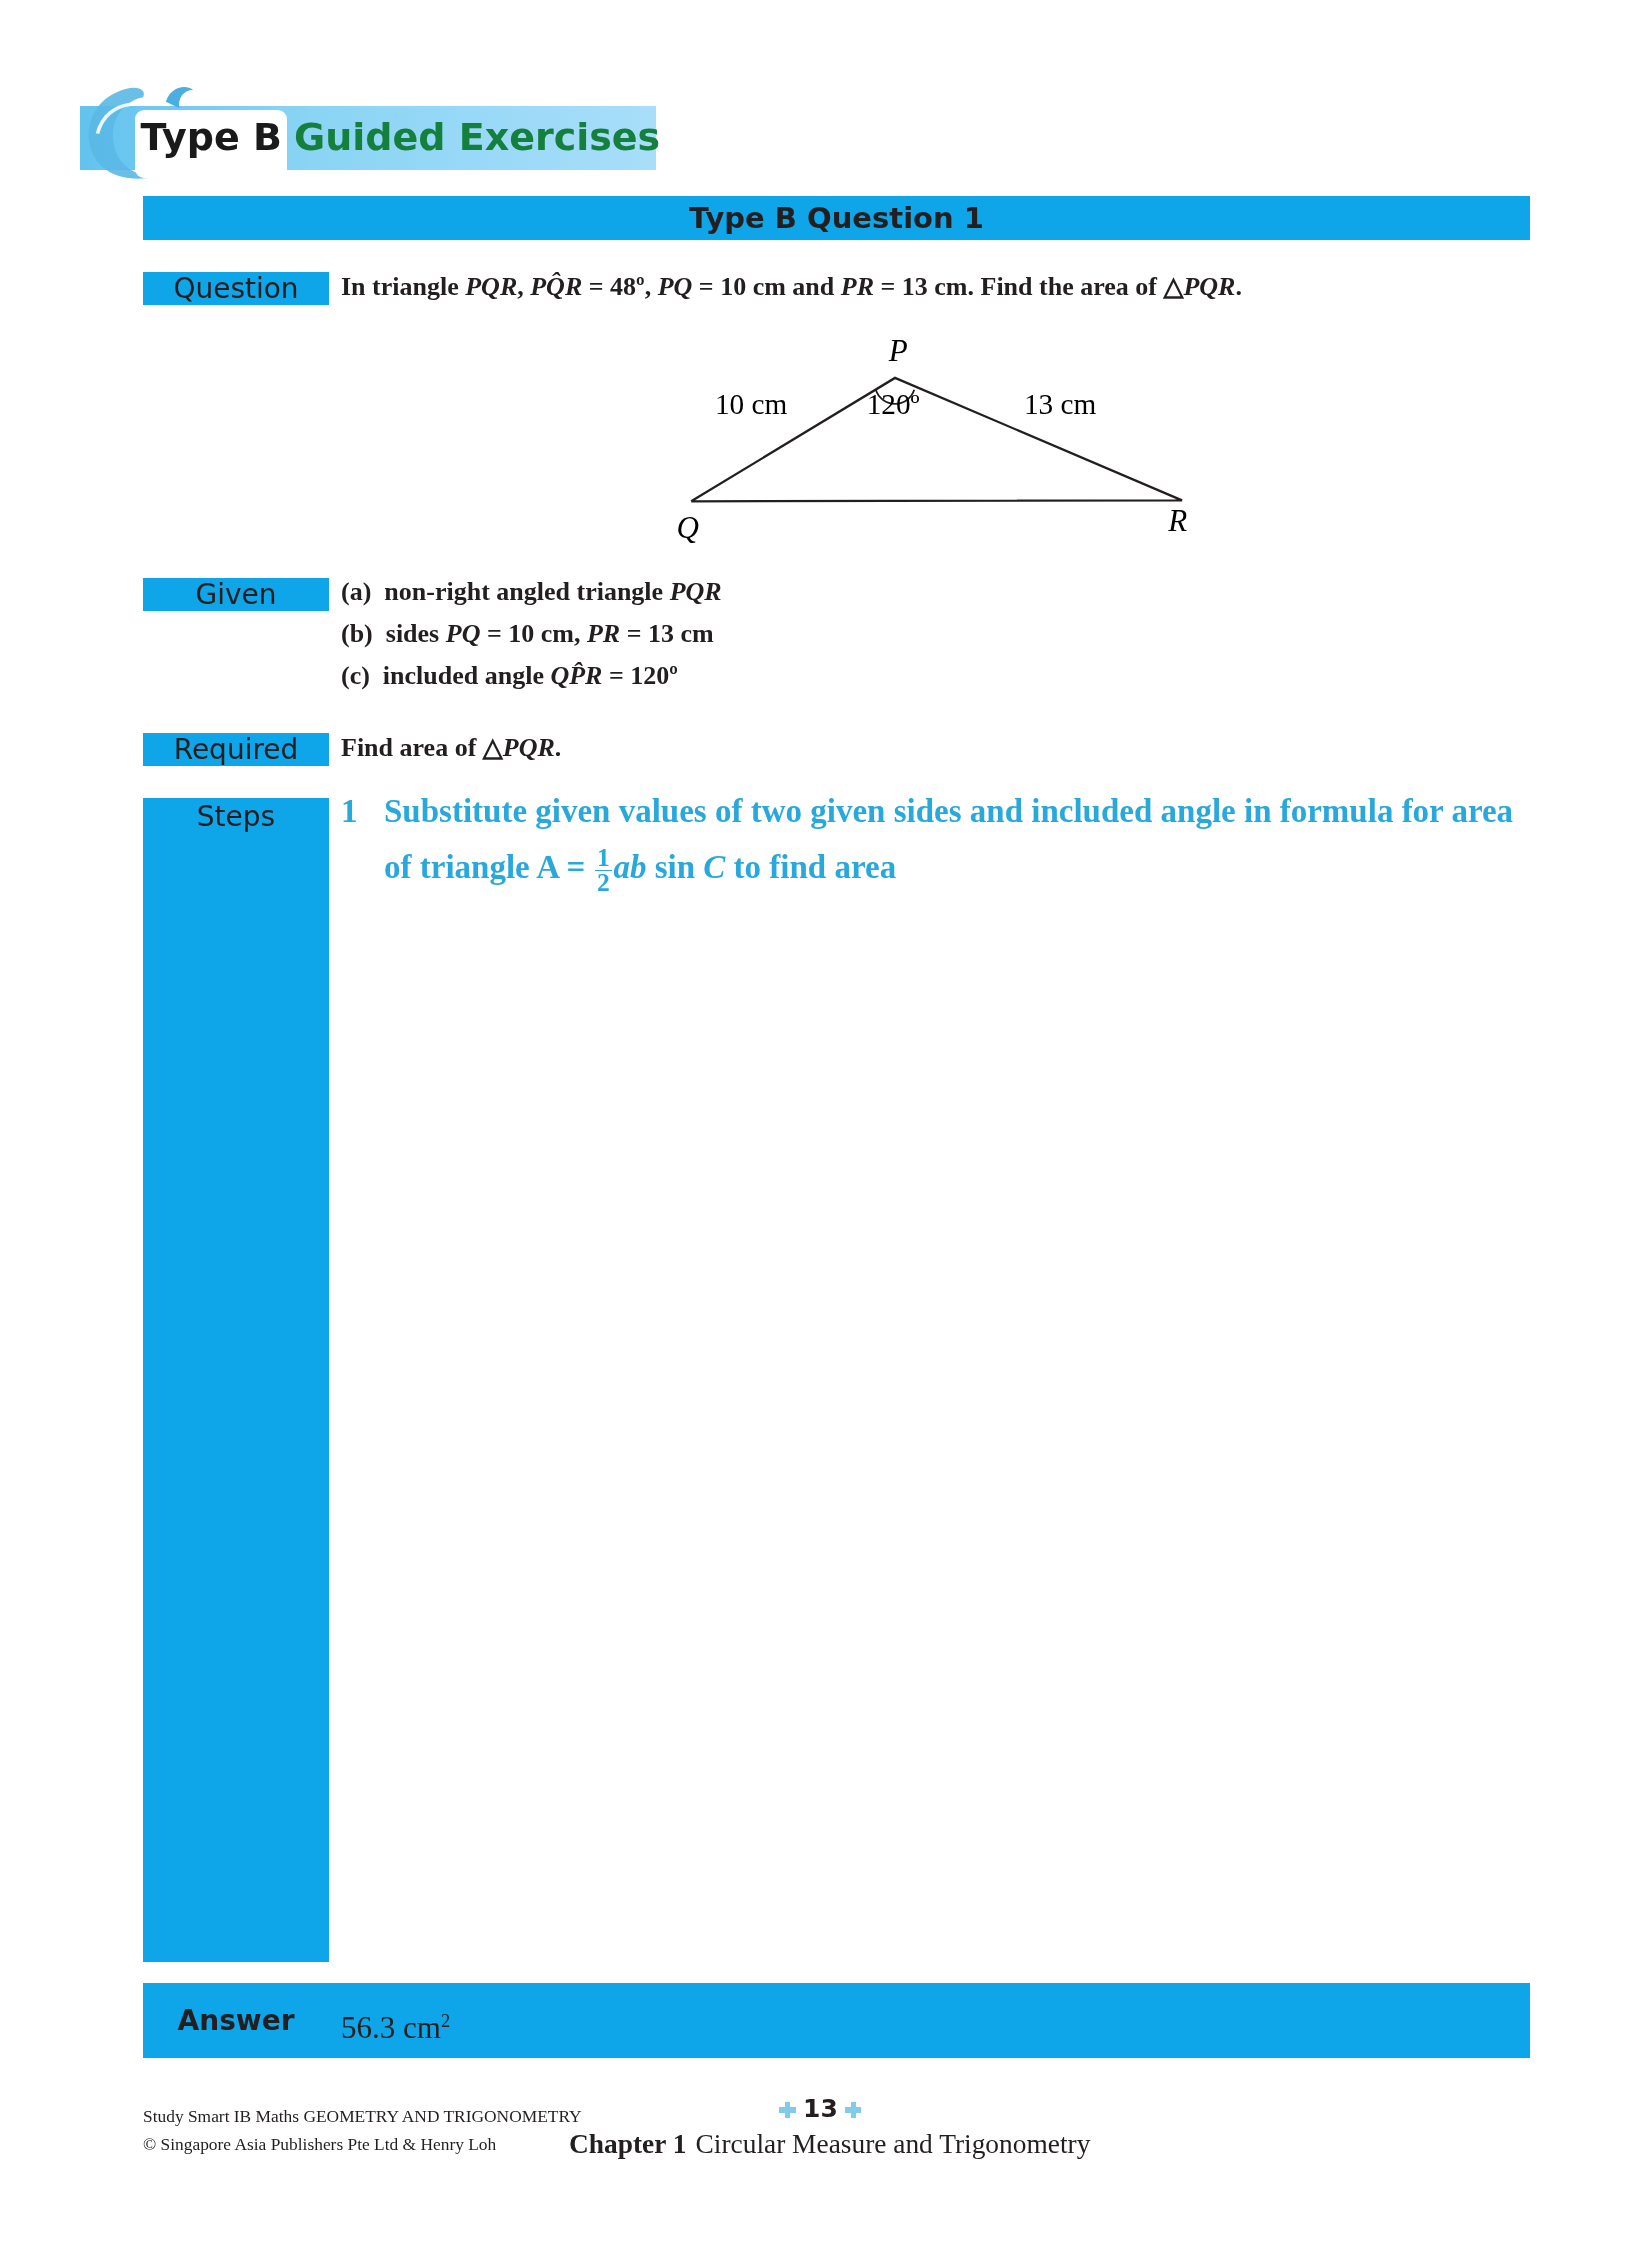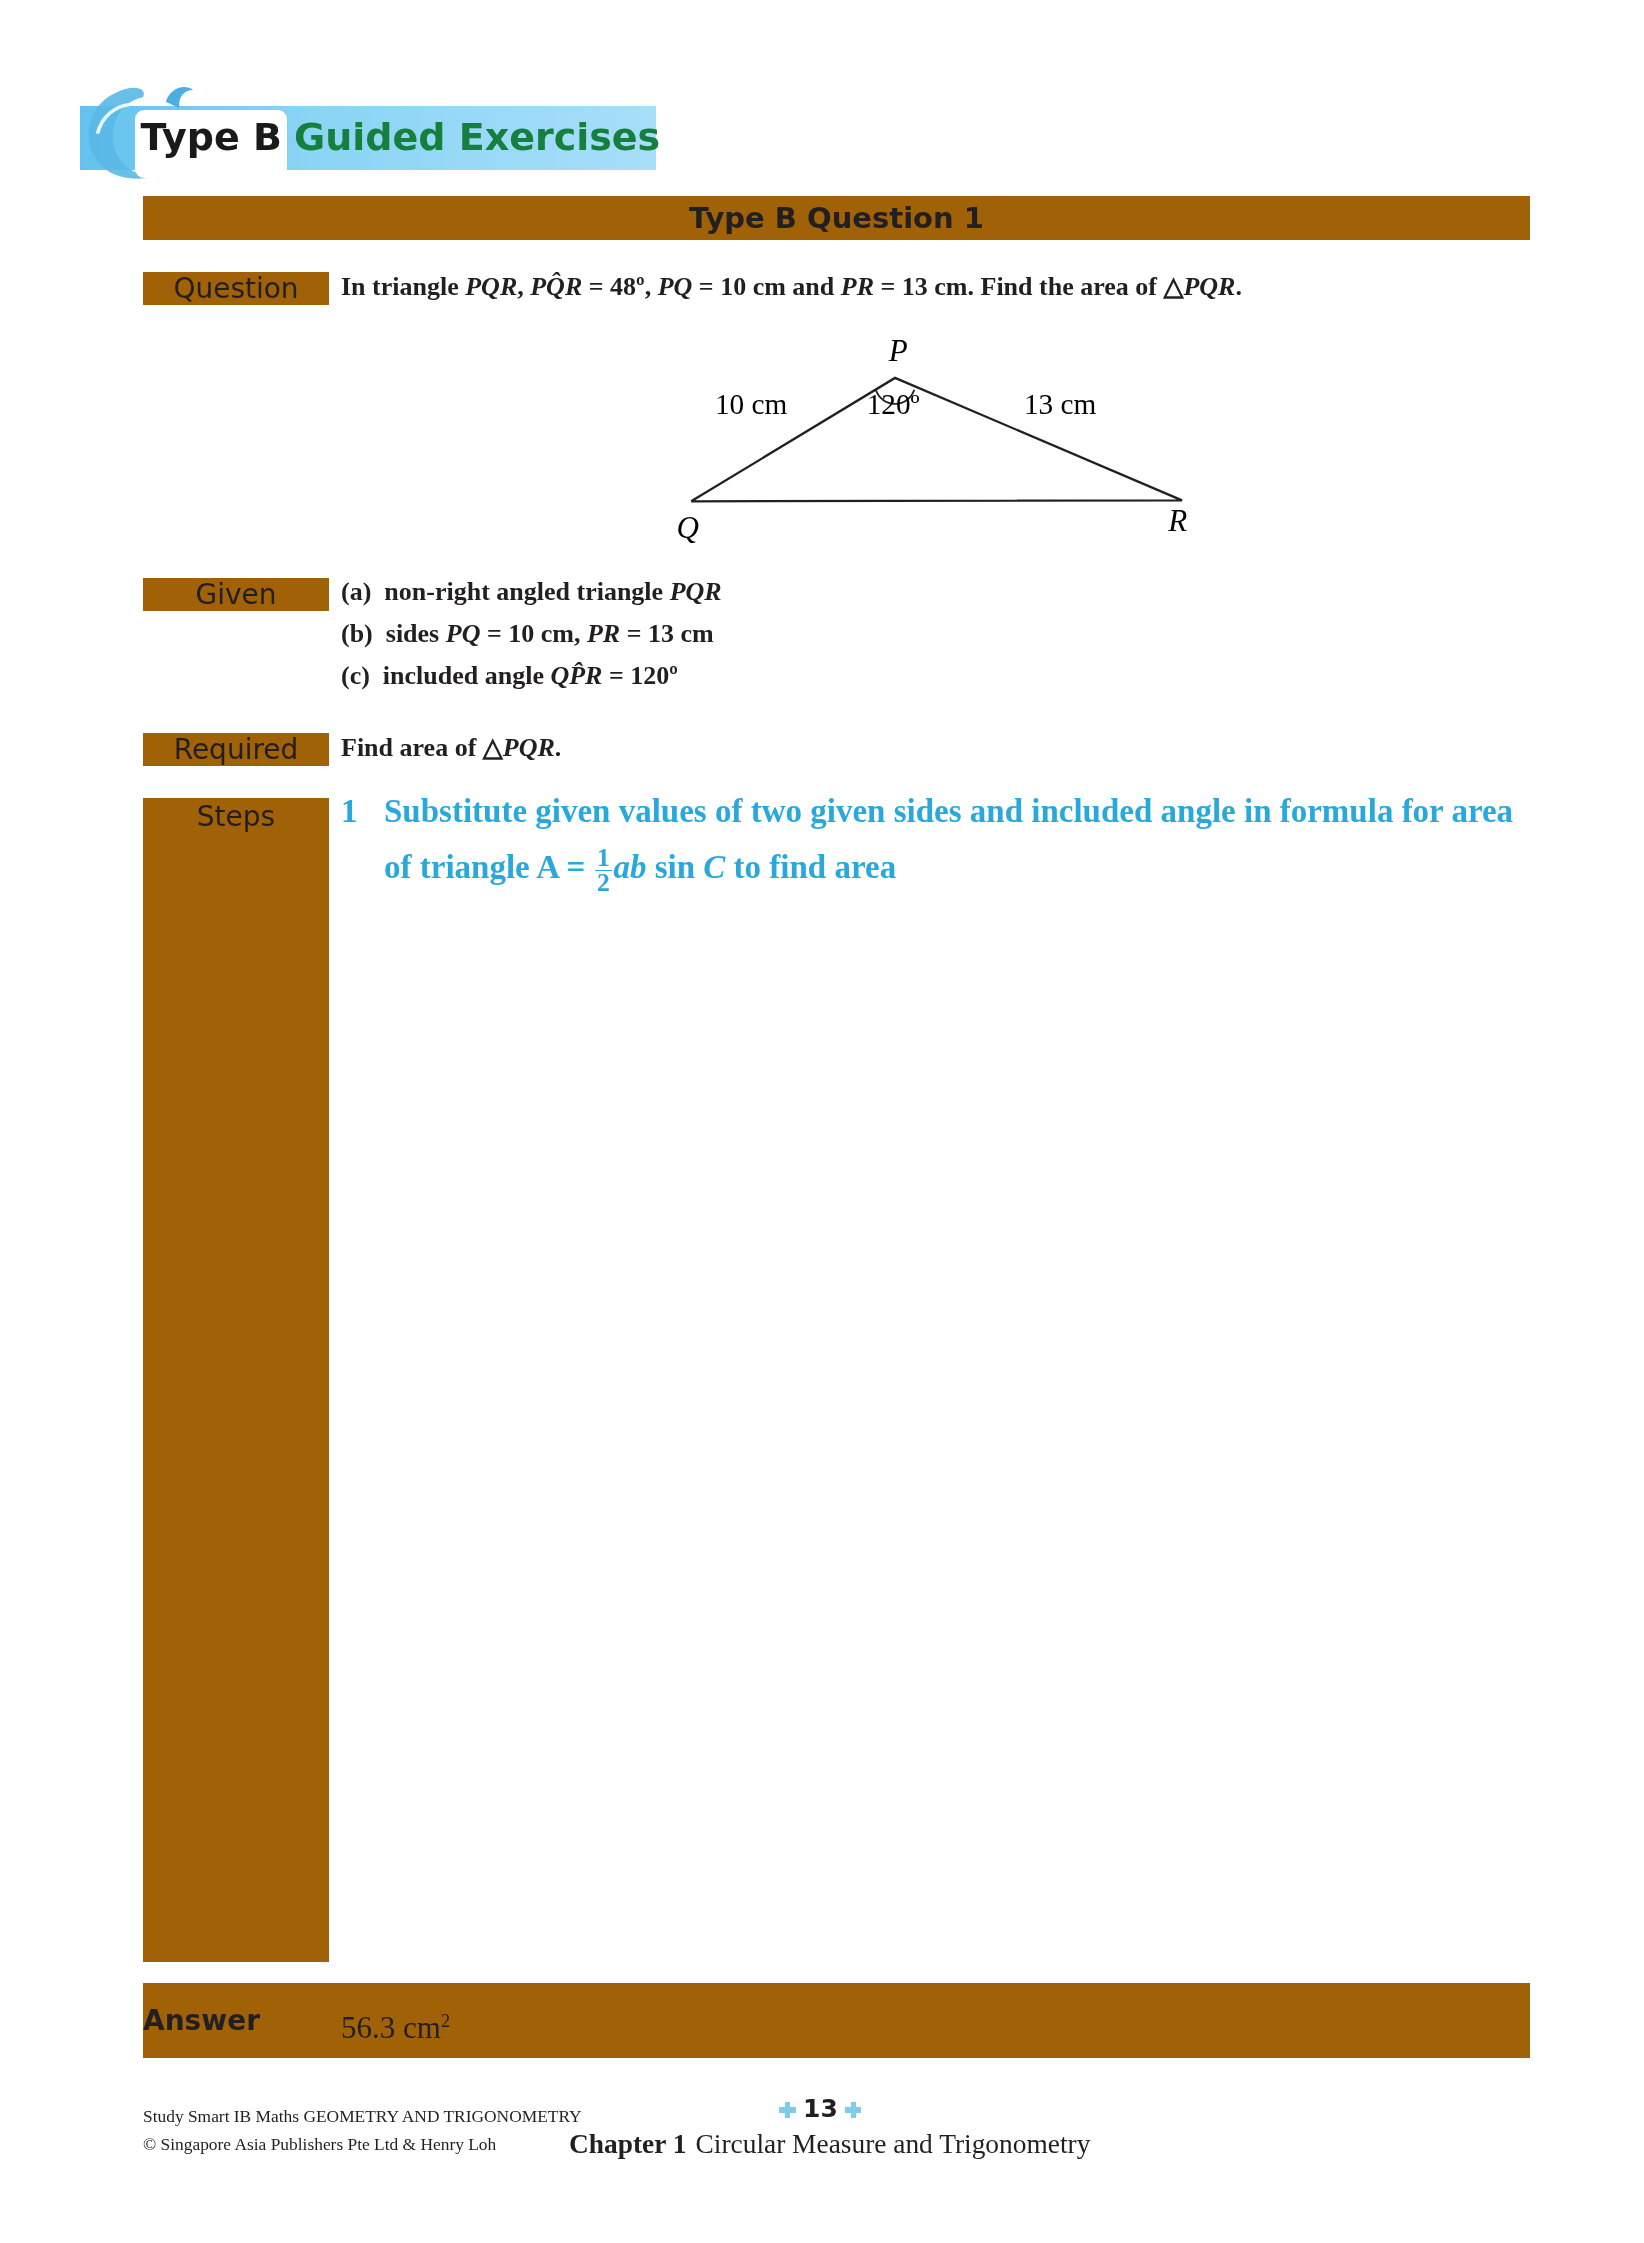--- a/index.html
+++ b/index.html
@@ -2,21 +2,21 @@
 <html style="font-size:14.6px"><head>
 <meta charset="utf-8">
 <style>
   html, body { margin: 0; padding: 0; }
   body {
     width: 1645px; height: 2243px; background: #ffffff; position: relative; overflow: hidden;
     font-family: "Liberation Serif", serif; color: #231f20;
   }
   .abs { position: absolute; }
   .sans { font-family: "DejaVu Sans", sans-serif; }
-  .lightblue { background: #a16207; }
+  .lightblue { background: #0ea5e9; }
 
   
   #banner { left: 80px; top: 106px; width: 576px; height: 64px;
     background: linear-gradient(90deg, #63c3ee 0%, #8ad4f4 40%, #a8defa 100%); }
   #wave { left: 79px; top: 79px; width: 119px; height: 102px; }
   #banner-tag { left: 135px; top: 110px; height: 68px; padding: 0 5.5px; background:#fff; border-radius: 9.1px;
     font-size: 38px; font-weight: bold; line-height: 55px; color:#1a1a1a; }
   #banner-title { left: 294px; top: 110px; font-size: 38px; font-weight: bold; line-height: 55px; color:#15803d; }
 
   
@@ -40,21 +40,21 @@
 
   .step { color: #29a8dc; font-weight: bold; font-size: 33px; }
   #step-num { left: 341px; top: 793px; }
   #step-line1 { left: 384px; top: 793px; }
   #step-line2 { left: 384px; top: 846px; }
   .frac { display:inline-block; vertical-align: middle; text-align:center; font-size: 25.6px; line-height: 24px; margin: 0 1.8px; }
   .frac .num { display:block; border-bottom: 1.8px solid #29a8dc; padding: 0 1.8px; }
   .frac .den { display:block; }
 
   #answer-bar { left: 143px; top: 1983px; width: 1387px; height: 75px; }
-  #lbl-answer { left: 143px; top: 2001px; width: 186px; text-align:left; font-size: 28px; font-weight: bold; line-height: 40px; }
+  #lbl-answer { left: 143px; top: 2001px; width: 186px; text-align:center; font-size: 28px; font-weight: bold; line-height: 40px; }
   #answer-val { left: 341px; top: 2001px; font-size: 31px; line-height: 40px; }
 
   
   #foot-book { left: 143px; top: 2106px; font-size: 17.4px; }
   #foot-copy { left: 143px; top: 2134px; font-size: 17.4px; }
   #foot-page { left: 772px; top: 2094px; font-size: 25px; font-weight: bold; }
   .diamond { display:inline-block; width: 16.4px; height: 16.4px; position: relative; vertical-align: middle; margin: 0 7.3px; }
   .diamond::before, .diamond::after { content:""; position:absolute; background:#7fcbe9; }
   .diamond::before { left: 5.5px; top: 0; width: 5.5px; height: 16.4px; }
   .diamond::after { left: 0; top: 5.5px; width: 16.4px; height: 5.5px; }

